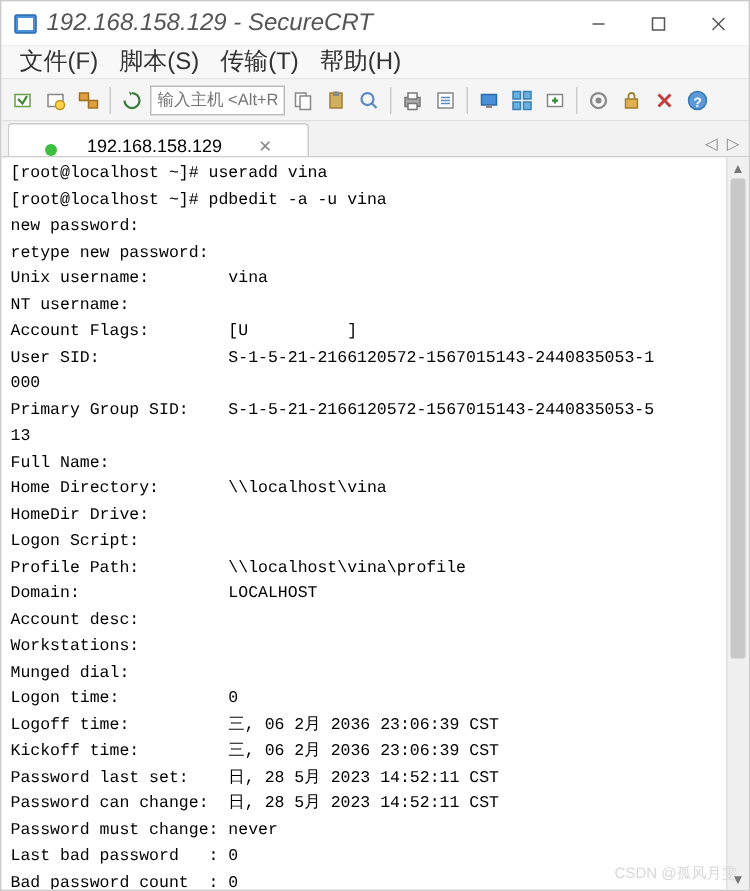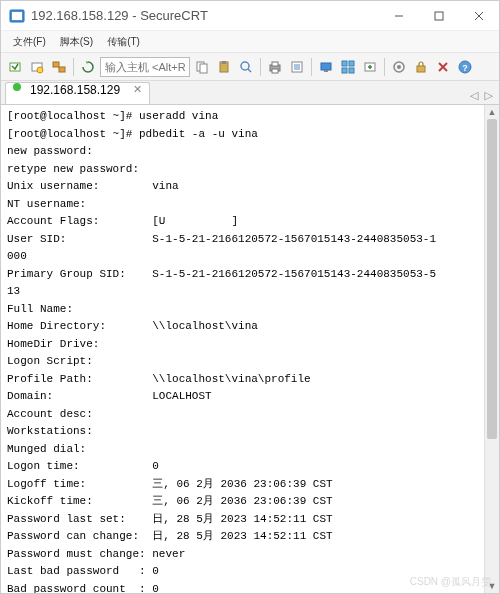--- a/index.html
+++ b/index.html
@@ -17,32 +17,32 @@
   }
   .titlebar {
     height: 30px;
     background: #fff;
     display: flex;
     align-items: center;
     padding: 0 0 0 8px;
     border-bottom: 1px solid #eee;
   }
   .titlebar .icon { width: 16px; height: 16px; margin-right: 6px; }
-  .titlebar .title { flex: 1; color: #555; font-size: 13px; }
+  .titlebar .title { flex: 1; color: #555; font-size: 16px; font-style: italic; }
   .titlebar .win-btn { width: 40px; height: 30px; display: flex; align-items: center; justify-content: center; color: #555; }
   .menubar {
     height: 22px;
     display: flex;
     align-items: center;
     padding: 0 6px;
     gap: 2px;
     border-bottom: 1px solid #e5e5e5;
     background: #f8f8f8;
   }
-  .menubar .menu-item { padding: 2px 6px; font-size: 10px; color: #333; }
+  .menubar .menu-item { padding: 2px 6px; font-size: 16px; color: #333; }
   .toolbar {
     height: 28px;
     display: flex;
     align-items: center;
     padding: 0 4px;
     gap: 2px;
     background: #f5f5f5;
     border-bottom: 1px solid #ddd;
   }
   .tb-btn {
@@ -67,24 +67,24 @@
     background: #f2f2f2;
     border-bottom: 1px solid #ccc;
     gap: 4px;
   }
   .tab {
     height: 22px;
     background: #fff;
     border: 1px solid #ccc;
     border-bottom: none;
     display: flex;
-    align-items: flex-start;
-    padding: 0 7px;
+    align-items: flex-end;
+    padding: 0 24px;
     font-size: 12px;
-    gap: 9px;
+    gap: 20px;
     border-radius: 3px 3px 0 0;
   }
   .tab .dot { width: 8px; height: 8px; border-radius: 50%; background: #3fbf3f; }
   .tab .close { color: #888; font-size: 11px; margin-left: 4px; }
   .tab-nav { margin-left: auto; display: flex; gap: 2px; padding-bottom: 2px; }
   .tab-nav span { color: #888; font-size: 11px; padding: 0 2px; }
   .terminal {
     flex: 1;
     background: #fff;
     color: #000;
@@ -150,20 +150,21 @@
         <line x1="1" y1="1" x2="9" y2="9" stroke="#555"></line>
         <line x1="9" y1="1" x2="1" y2="9" stroke="#555"></line>
       </svg>
     </div>
 </div>
 
 <div class="menubar">
   <span class="menu-item">文件(F)</span>
   <span class="menu-item">脚本(S)</span>
   <span class="menu-item">传输(T)</span>
+  <span class="menu-item">帮助(H)</span>
 </div>
 
 <div class="toolbar">
   <div class="tb-btn">
       <svg width="14" height="14">
         <rect x="2" y="3" width="10" height="8" fill="#fff" stroke="#6a9e4a"></rect>
         <path d="M4 6 L7 9 L10 4" fill="none" stroke="#3a8a2a" stroke-width="1.5"></path>
       </svg>
     </div>
   <div class="tb-btn">

